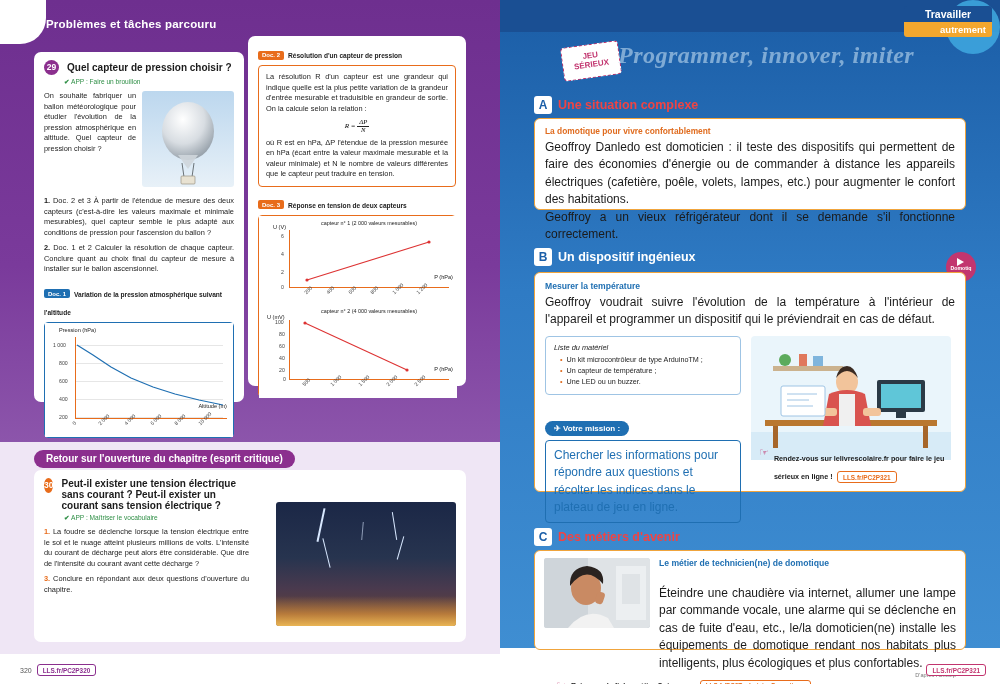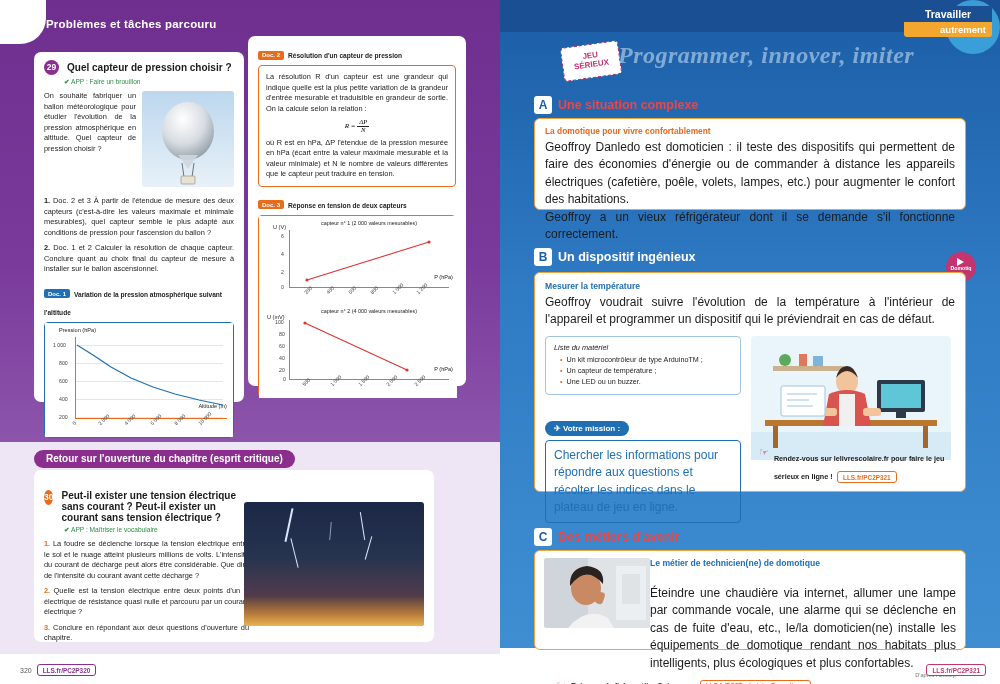--- a/index.html
+++ b/index.html
@@ -68,21 +68,21 @@
 
   .rsf-band {
     position:absolute; left:0; top:442px; width:500px; height:212px;
     background:#efe6f5;
   }
   .rsf-title-pill {
     position:absolute; left:34px; top:450px; height:18px; padding:0 12px;
     background:#8b2f8e; color:#fff; font-size:10px; font-weight:bold;
     border-radius:9px; line-height:18px;
   }
-  .card-c { left:34px; top:470px; width:400px; height:172px; padding:20px 10px; }
+  .card-c { left:34px; top:470px; width:432px; height:172px; padding:8px 10px; }
   .photo-storm {
     position:absolute; right:10px; top:32px; width:180px; height:124px; border-radius:3px;
     background:linear-gradient(180deg,#1b2746 0%, #27344f 45%, #4a3a4e 70%, #6b4430 100%);
     overflow:hidden;
   }
   .bolt { position:absolute; background:#d8e8ff; }
   .city-glow {
     position:absolute; left:0; bottom:0; width:100%; height:30px;
     background:linear-gradient(180deg, rgba(255,170,60,0) 0%, rgba(255,170,60,.55) 60%, rgba(255,200,90,.85) 100%);
   }
@@ -338,24 +338,20 @@
     <div class="apptag" style="margin-left:20px;">
       <span class="chk">✔</span> <span>APP : Maîtriser le vocabulaire</span>
     </div>
 
     <div style="width:205px;">
       <div class="q-item">
         <span class="q-num" style="color:#e86c1b;">1.</span>
         <span>La foudre se déclenche lorsque la tension électrique entre le sol et le nuage atteint plusieurs millions de volts. L'intensité du courant de décharge peut alors être considérable. Que dire de l'intensité du courant avant cette décharge ?</span>
       </div>
       <div class="q-item">
-        <span class="q-num" style="color:#e86c1b;">2.</span>
-        <span>Quelle est la tension électrique entre deux points d'un fil électrique de résistance quasi nulle et parcouru par un courant électrique ?</span>
-      </div>
-      <div class="q-item">
         <span class="q-num" style="color:#e86c1b;">3.</span>
         <span>Conclure en répondant aux deux questions d'ouverture du chapitre.</span>
       </div>
     </div>
 
     <div class="photo-storm">
       <div class="bolt" style="left:44px; top:6px; width:1.6px; height:34px; transform:rotate(12deg);"></div>
       <div class="bolt" style="left:50px; top:36px; width:1.4px; height:30px; transform:rotate(-14deg);"></div>
       <div class="bolt" style="left:118px; top:10px; width:1.4px; height:28px; transform:rotate(-9deg);"></div>
       <div class="bolt" style="left:124px; top:34px; width:1.2px; height:24px; transform:rotate(16deg);"></div>
@@ -469,21 +465,21 @@
       </div>
     </div>
   </div>
 
   <div class="sec-head" style="left:34px; top:528px;">
     <span class="sec-letter">C</span>
     <span class="sec-txt faded">Des métiers d'avenir</span>
   </div>
 
   <div class="white-card orange-frame" style="left:34px; top:550px; width:432px; height:100px; padding:7px 9px;">
-    <div style="display:flex; ">
+    <div style="display:flex; gap:9px;">
       <div class="tech-photo" style="position:relative; width:106px; height:70px;">
         <svg width="106" height="70" viewBox="0 0 106 70">
           <rect width="106" height="70" fill="#dfe3e6"></rect>
           <rect x="0" y="0" width="44" height="70" fill="#cfd5da"></rect>
           <ellipse cx="42" cy="30" rx="15" ry="17" fill="#c98a63"></ellipse>
           <path d="M26 28 q16 -22 33 -2 q2 -16 -16 -18 q-18 2 -17 20 z" fill="#2a2320"></path>
           <path d="M24 70 q18 -22 40 -10 l6 10 z" fill="#f2f2f2"></path>
           <rect x="52" y="34" width="8" height="12" rx="3" fill="#c98a63" transform="rotate(18 56 40)"></rect>
           <rect x="72" y="8" width="30" height="54" fill="#eceff1"></rect>
           <rect x="78" y="16" width="18" height="30" fill="#dfe3e6"></rect>

